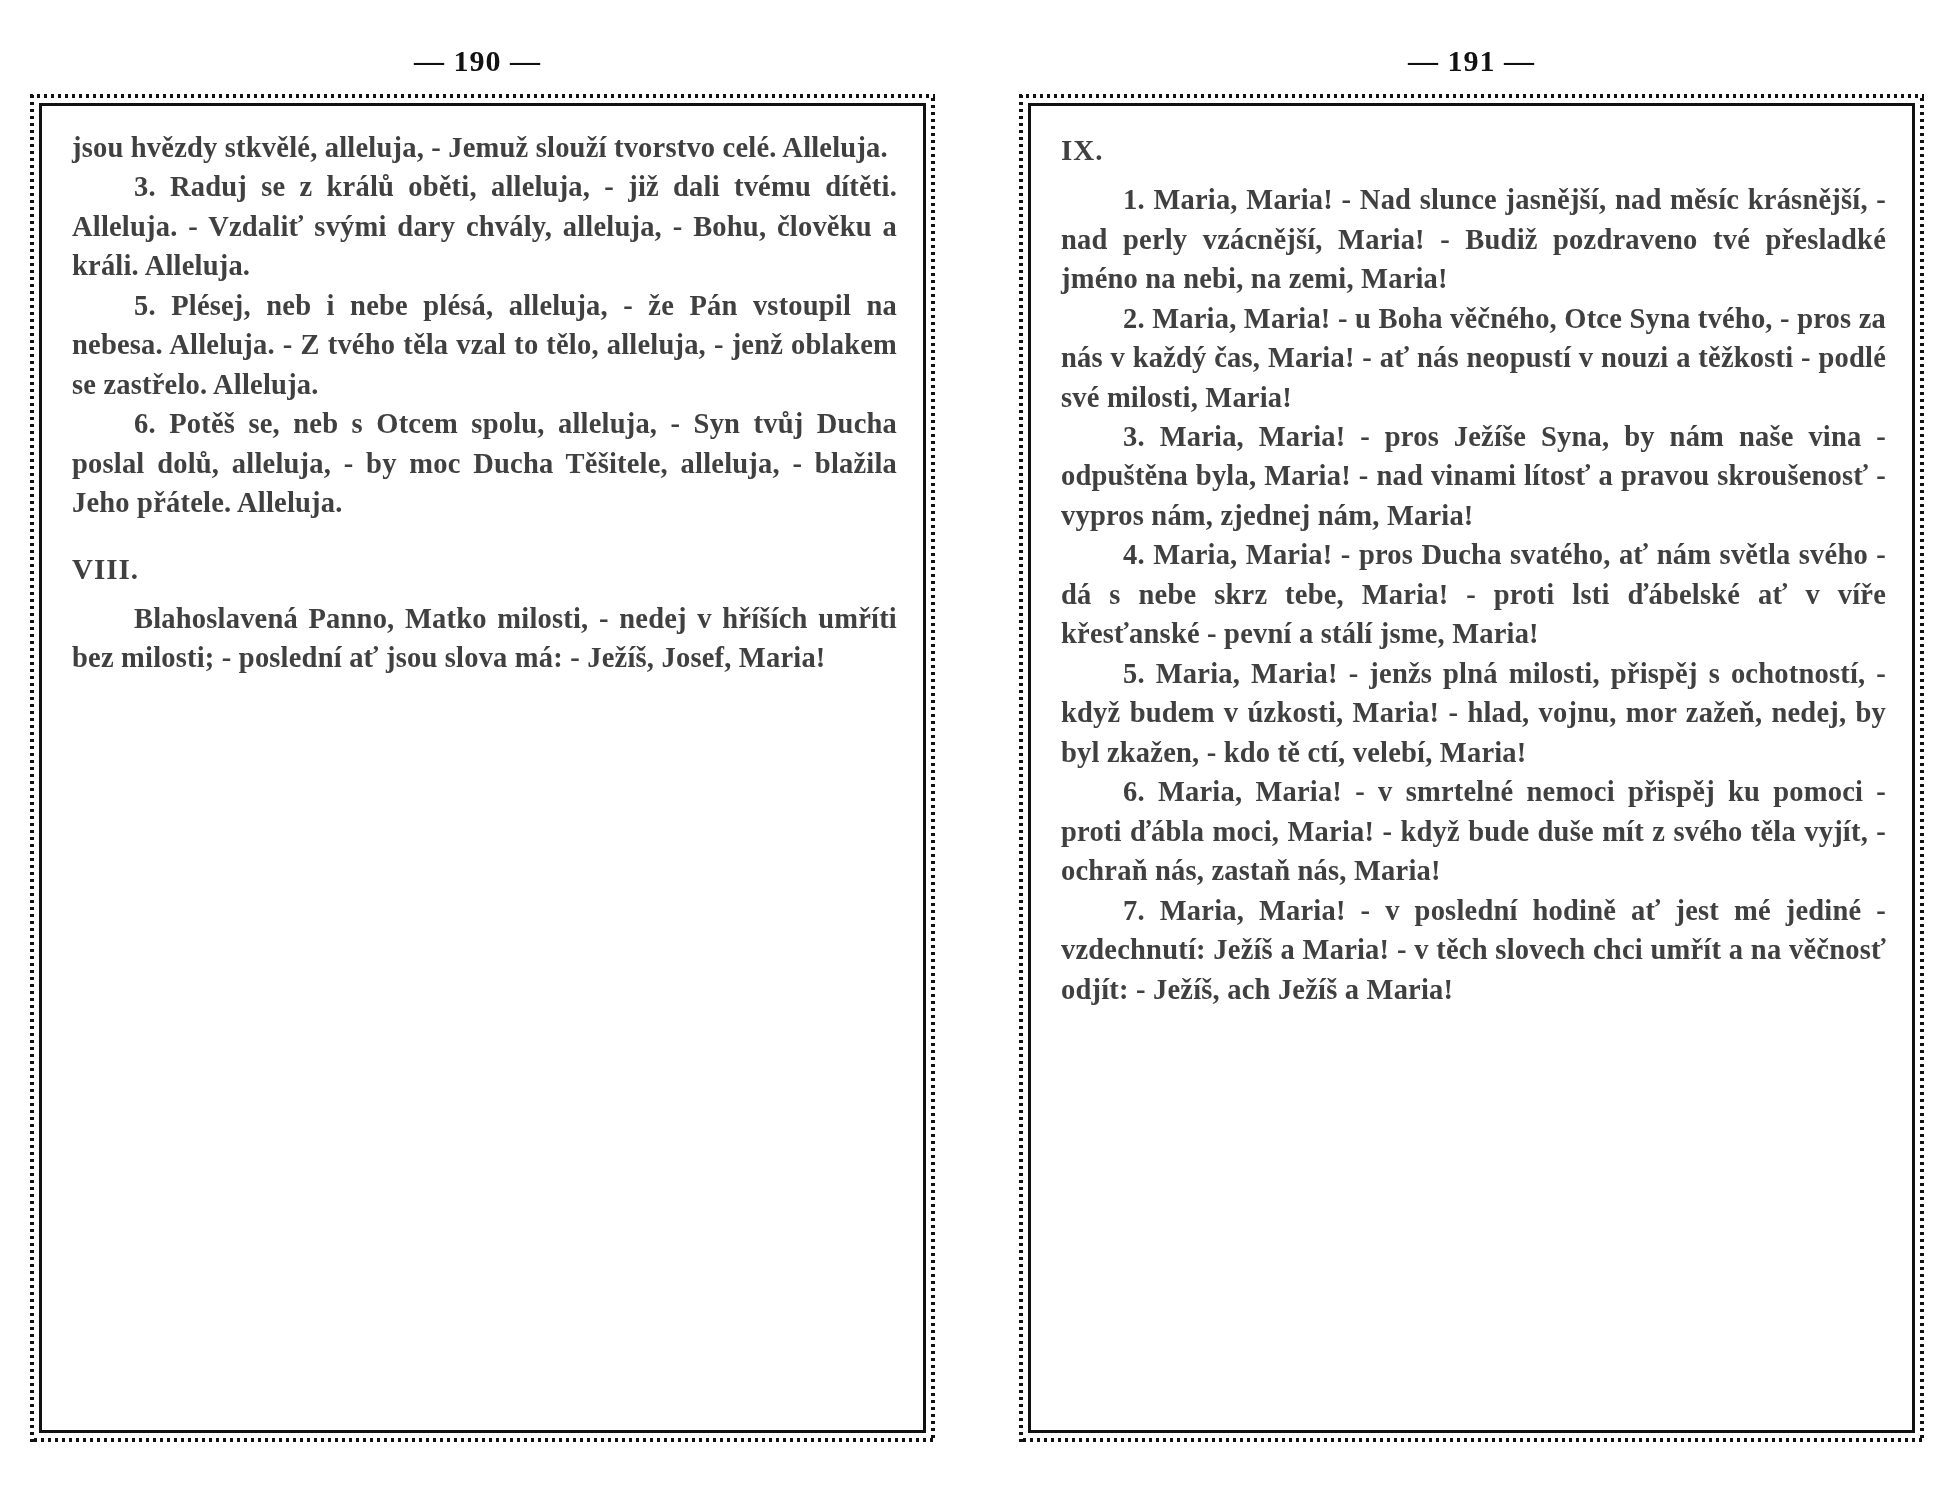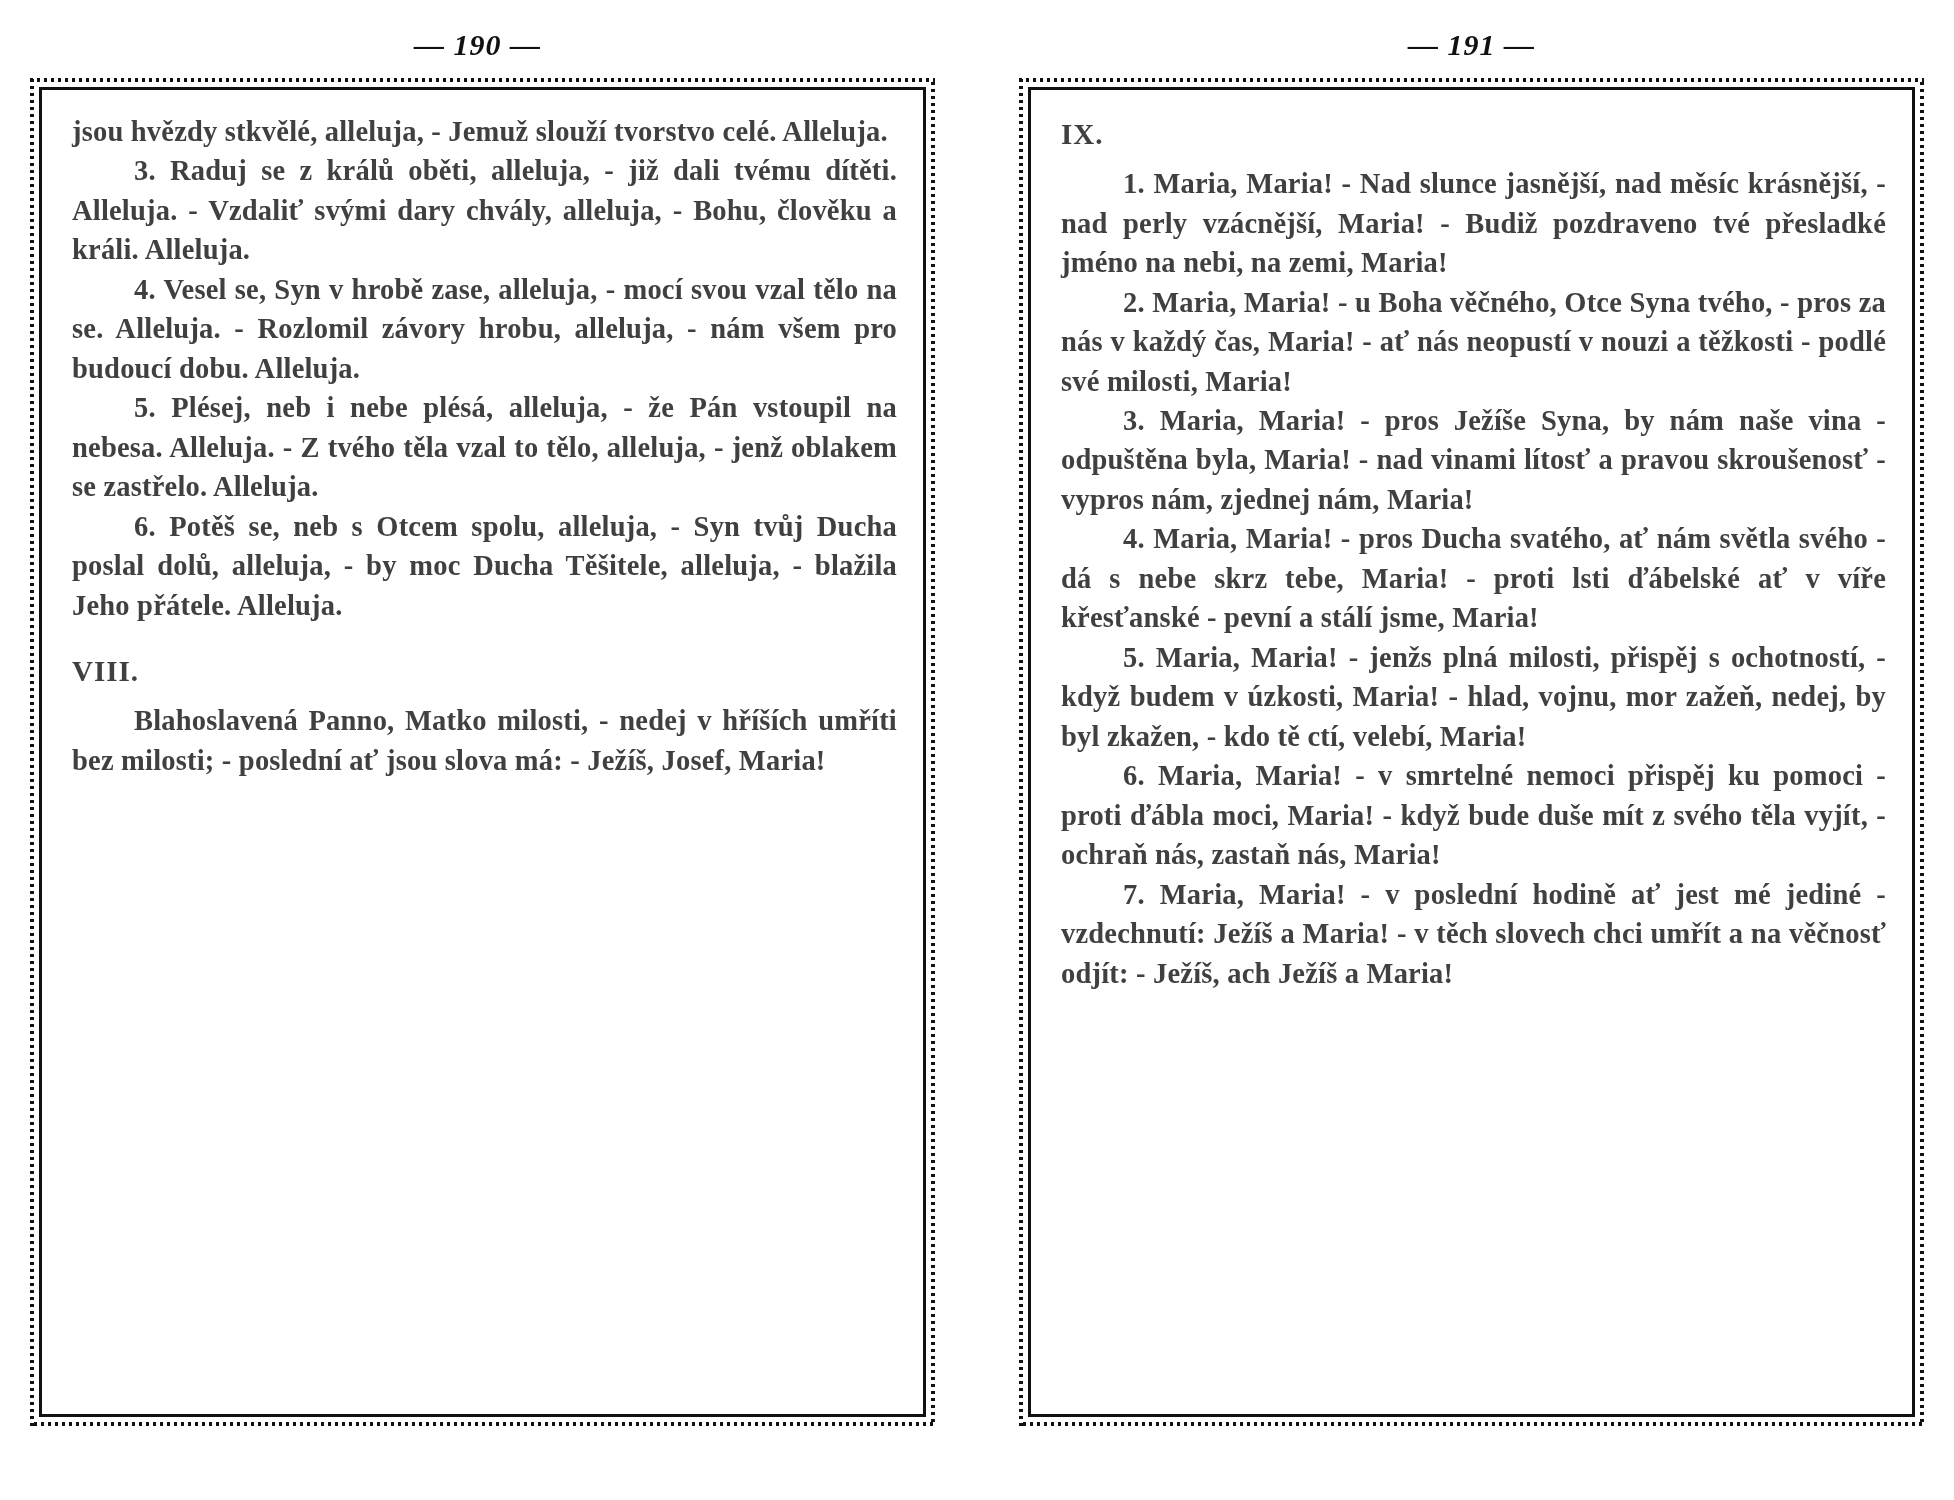--- a/index.html
+++ b/index.html
@@ -27,23 +27,22 @@
   }
   .page-left { padding-right: 42px; }
   .page-right { padding-left: 42px; }
 
   .folio {
     text-align: center;
     font-size: 30px;
     font-weight: bold;
     letter-spacing: 1px;
     color: #111;
-    margin: 0 0 16px 0;
+    margin: 16px 0 16px 0;
     font-family: "Liberation Serif", serif;
-    font-style: italic;
   }
   .folio-left { margin-left: -10px; }
 
   
   .frame {
     position: relative;
     box-sizing: border-box;
     height: 1348px;
     padding: 8px;
   }
@@ -112,21 +111,20 @@
 <div class="spread">
 
   <div class="page page-left">
     <div class="folio folio-left">— 190 —</div>
     <div class="frame">
       <div class="frame-inner"></div>
       <div class="frame-content">
         <div class="body-text">
           <p class="noindent">jsou hvězdy stkvělé, alleluja, - Jemuž slouží tvorstvo celé. Alleluja.</p>
           <p>3. Raduj se z králů oběti, alleluja, - již dali tvému dítěti. Alleluja. - Vzdaliť svými dary chvály, alleluja, - Bohu, člověku a králi. Alleluja.</p>
-          <p>4. Vesel se, Syn v hrobě zase, alleluja, - mocí svou vzal tělo na se. Alleluja. - Rozlomil závory hrobu, alleluja, - nám všem pro budoucí dobu. Alleluja.</p>
           <p>5. Plésej, neb i nebe plésá, alleluja, - že Pán vstoupil na nebesa. Alleluja. - Z tvého těla vzal to tělo, alleluja, - jenž oblakem se zastřelo. Alleluja.</p>
           <p>6. Potěš se, neb s Otcem spolu, alleluja, - Syn tvůj Ducha poslal dolů, alleluja, - by moc Ducha Těšitele, alleluja, - blažila Jeho přátele. Alleluja.</p>
           <div class="section-head">VIII.</div>
           <p>Blahoslavená Panno, Matko milosti, - nedej v hříších umříti bez milosti; - poslední ať jsou slova má: - Ježíš, Josef, Maria!</p>
         </div>
       </div>
     </div>
   </div>
 
   <div class="page page-right">

